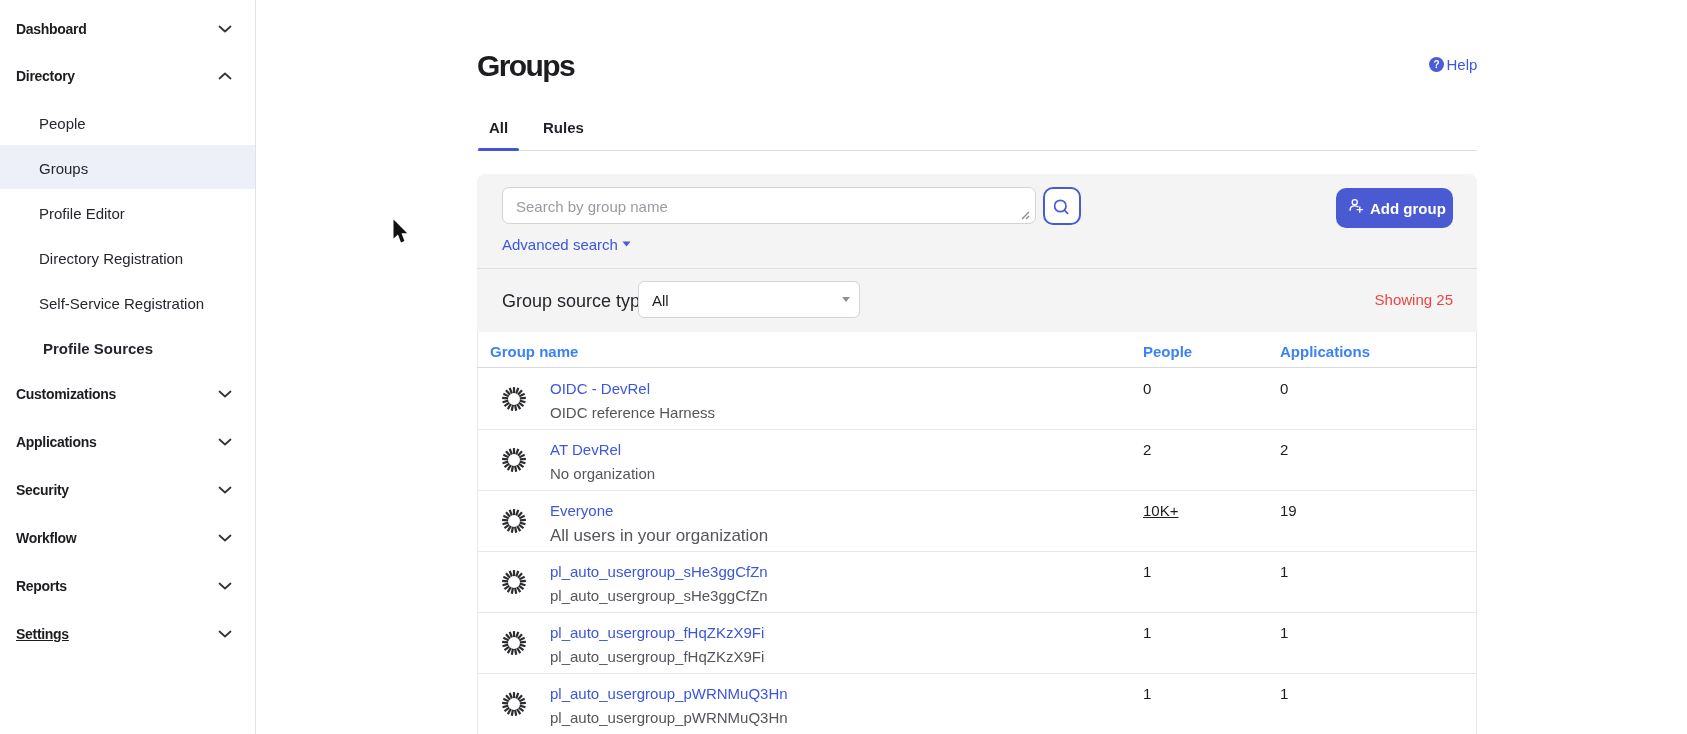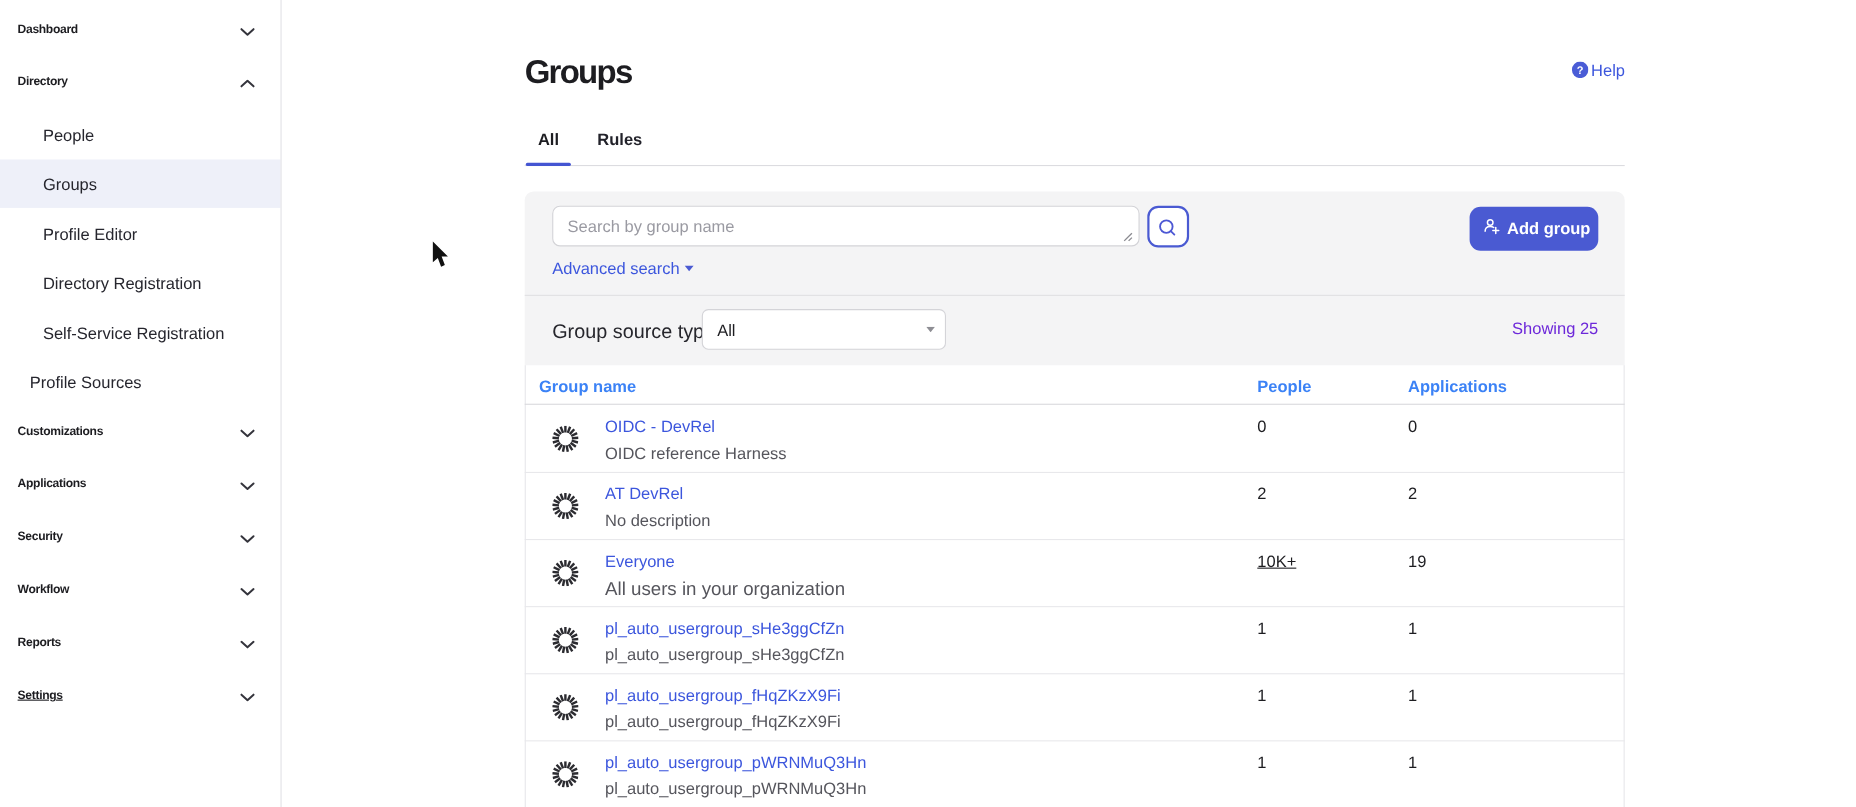--- a/index.html
+++ b/index.html
@@ -1,38 +1,38 @@
 <!DOCTYPE html>
 <html><head>
 <meta charset="utf-8">
 <style>
 * { margin:0; padding:0; box-sizing:border-box; }
 html,body { width:1687px; height:734px; }
 body { font-family:"Liberation Sans",sans-serif; background:#fff; position:relative; overflow:hidden; color:#1d1d21; }
 .abs { position:absolute; }
-.navtop { font-weight:bold; font-size:11px; color:#1d1d21; letter-spacing:-0.3px; }
+.navtop { font-weight:bold; font-size:14px; color:#1d1d21; letter-spacing:-0.3px; }
 .navsub { font-size:15px; color:#26262e; }
 .chev { position:absolute; left:218px; }
 .blue { color:#3c56dd; }
 .hdr { font-weight:bold; font-size:15px; color:#3b82f6; }
 </style>
 </head>
 <body>
 
 <div class="abs" style="left:0;top:145px;width:255px;height:44px;background:#eef0f9;"></div>
 <div class="abs" style="left:255px;top:0;width:1px;height:734px;background:#e2e2e6;"></div>
 
 <div class="abs navtop" style="left:16px;top:21px;">Dashboard</div>
 <div class="abs navtop" style="left:16px;top:68px;">Directory</div>
 <div class="abs navsub" style="left:39px;top:115px;">People</div>
 <div class="abs navsub" style="left:39px;top:160px;">Groups</div>
 <div class="abs navsub" style="left:39px;top:205px;">Profile Editor</div>
 <div class="abs navsub" style="left:39px;top:250px;">Directory Registration</div>
 <div class="abs navsub" style="left:39px;top:295px;">Self-Service Registration</div>
-<div class="abs navsub" style="left:27px;top:340px;">Profile Sources</div>
+<div class="abs navsub" style="left:43px;top:340px;font-weight:bold;">Profile Sources</div>
 <div class="abs navtop" style="left:16px;top:386px;">Customizations</div>
 <div class="abs navtop" style="left:16px;top:434px;">Applications</div>
 <div class="abs navtop" style="left:16px;top:482px;">Security</div>
 <div class="abs navtop" style="left:16px;top:530px;">Workflow</div>
 <div class="abs navtop" style="left:16px;top:578px;">Reports</div>
 <div class="abs navtop" style="left:16px;top:626px;text-decoration:underline;">Settings</div>
 
 <svg class="chev" style="top:25px;" width="14" height="8" viewBox="0 0 14 8">
     <polyline points="1.5,1.5 7,6.5 12.5,1.5" fill="none" stroke="#34343c" stroke-width="1.8" stroke-linecap="round" stroke-linejoin="round"></polyline>
   </svg>
@@ -104,21 +104,21 @@
 <svg class="abs" style="left:622px;top:241px;" width="9" height="6" viewBox="0 0 9 6">
     <polygon points="0.5,0.5 8.5,0.5 4.5,5.5" fill="#4a5ad2"></polygon>
   </svg>
 
 <div class="abs" style="left:502px;top:291px;font-size:18px;color:#26262c;">Group source type</div>
 <div class="abs" style="left:638px;top:281px;width:222px;height:37px;background:#fff;border:1px solid #d4d4d8;border-radius:6px;"></div>
 <div class="abs" style="left:652px;top:292px;font-size:15px;color:#1d1d21;">All</div>
 <svg class="abs" style="left:842px;top:297px;" width="8" height="5" viewBox="0 0 8 5">
     <polygon points="0,0 8,0 4,5" fill="#8e8e94"></polygon>
   </svg>
-<div class="abs" style="left:1280px;top:291px;width:173px;text-align:right;font-size:15px;color:#6d28d9;">Showing 25</div>
+<div class="abs" style="left:1280px;top:291px;width:173px;text-align:right;font-size:15px;color:#ef4444;">Showing 25</div>
 
 <div class="abs" style="left:477px;top:332px;width:1000px;height:402px;border-left:1px solid #e7e7ea;border-right:1px solid #e7e7ea;"></div>
 <div class="abs hdr" style="left:490px;top:343px;">Group name</div>
 <div class="abs hdr" style="left:1143px;top:343px;">People</div>
 <div class="abs hdr" style="left:1280px;top:343px;">Applications</div>
 <div class="abs" style="left:477px;top:367px;width:1000px;height:1px;background:#d9d9dd;"></div>
 
 <svg class="abs" style="left:502px;top:387px;" width="24" height="24" viewBox="-12 -12 24 24">
     <g stroke="#2b2b30" stroke-width="2.2">
       <line x1="0.00" y1="-5.90" x2="0.00" y2="-11.90"></line>
@@ -160,21 +160,21 @@
       <line x1="-3.11" y1="5.02" x2="-6.26" y2="10.12"></line>
       <line x1="-4.71" y1="3.56" x2="-9.50" y2="7.17"></line>
       <line x1="-5.67" y1="1.61" x2="-11.45" y2="3.26"></line>
       <line x1="-5.87" y1="-0.54" x2="-11.85" y2="-1.10"></line>
       <line x1="-5.28" y1="-2.63" x2="-10.65" y2="-5.30"></line>
       <line x1="-3.97" y1="-4.36" x2="-8.02" y2="-8.79"></line>
       <line x1="-2.13" y1="-5.50" x2="-4.30" y2="-11.10"></line>
     </g>
   </svg>
 <div class="abs blue" style="left:550px;top:441px;font-size:15px;">AT DevRel</div>
-<div class="abs" style="left:550px;top:465px;font-size:15px;color:#55555c;">No description</div>
+<div class="abs" style="left:550px;top:465px;font-size:15px;color:#55555c;">No organization</div>
 <div class="abs" style="left:1143px;top:441px;font-size:15px;color:#1d1d21;">2</div>
 <div class="abs" style="left:1280px;top:441px;font-size:15px;color:#1d1d21;">2</div>
 <div class="abs" style="left:477px;top:490px;width:1000px;height:1px;background:#e8e8eb;"></div>
 <svg class="abs" style="left:502px;top:509px;" width="24" height="24" viewBox="-12 -12 24 24">
     <g stroke="#2b2b30" stroke-width="2.2">
       <line x1="0.00" y1="-5.90" x2="0.00" y2="-11.90"></line>
       <line x1="2.13" y1="-5.50" x2="4.30" y2="-11.10"></line>
       <line x1="3.97" y1="-4.36" x2="8.02" y2="-8.79"></line>
       <line x1="5.28" y1="-2.63" x2="10.65" y2="-5.30"></line>
       <line x1="5.87" y1="-0.54" x2="11.85" y2="-1.10"></line>

